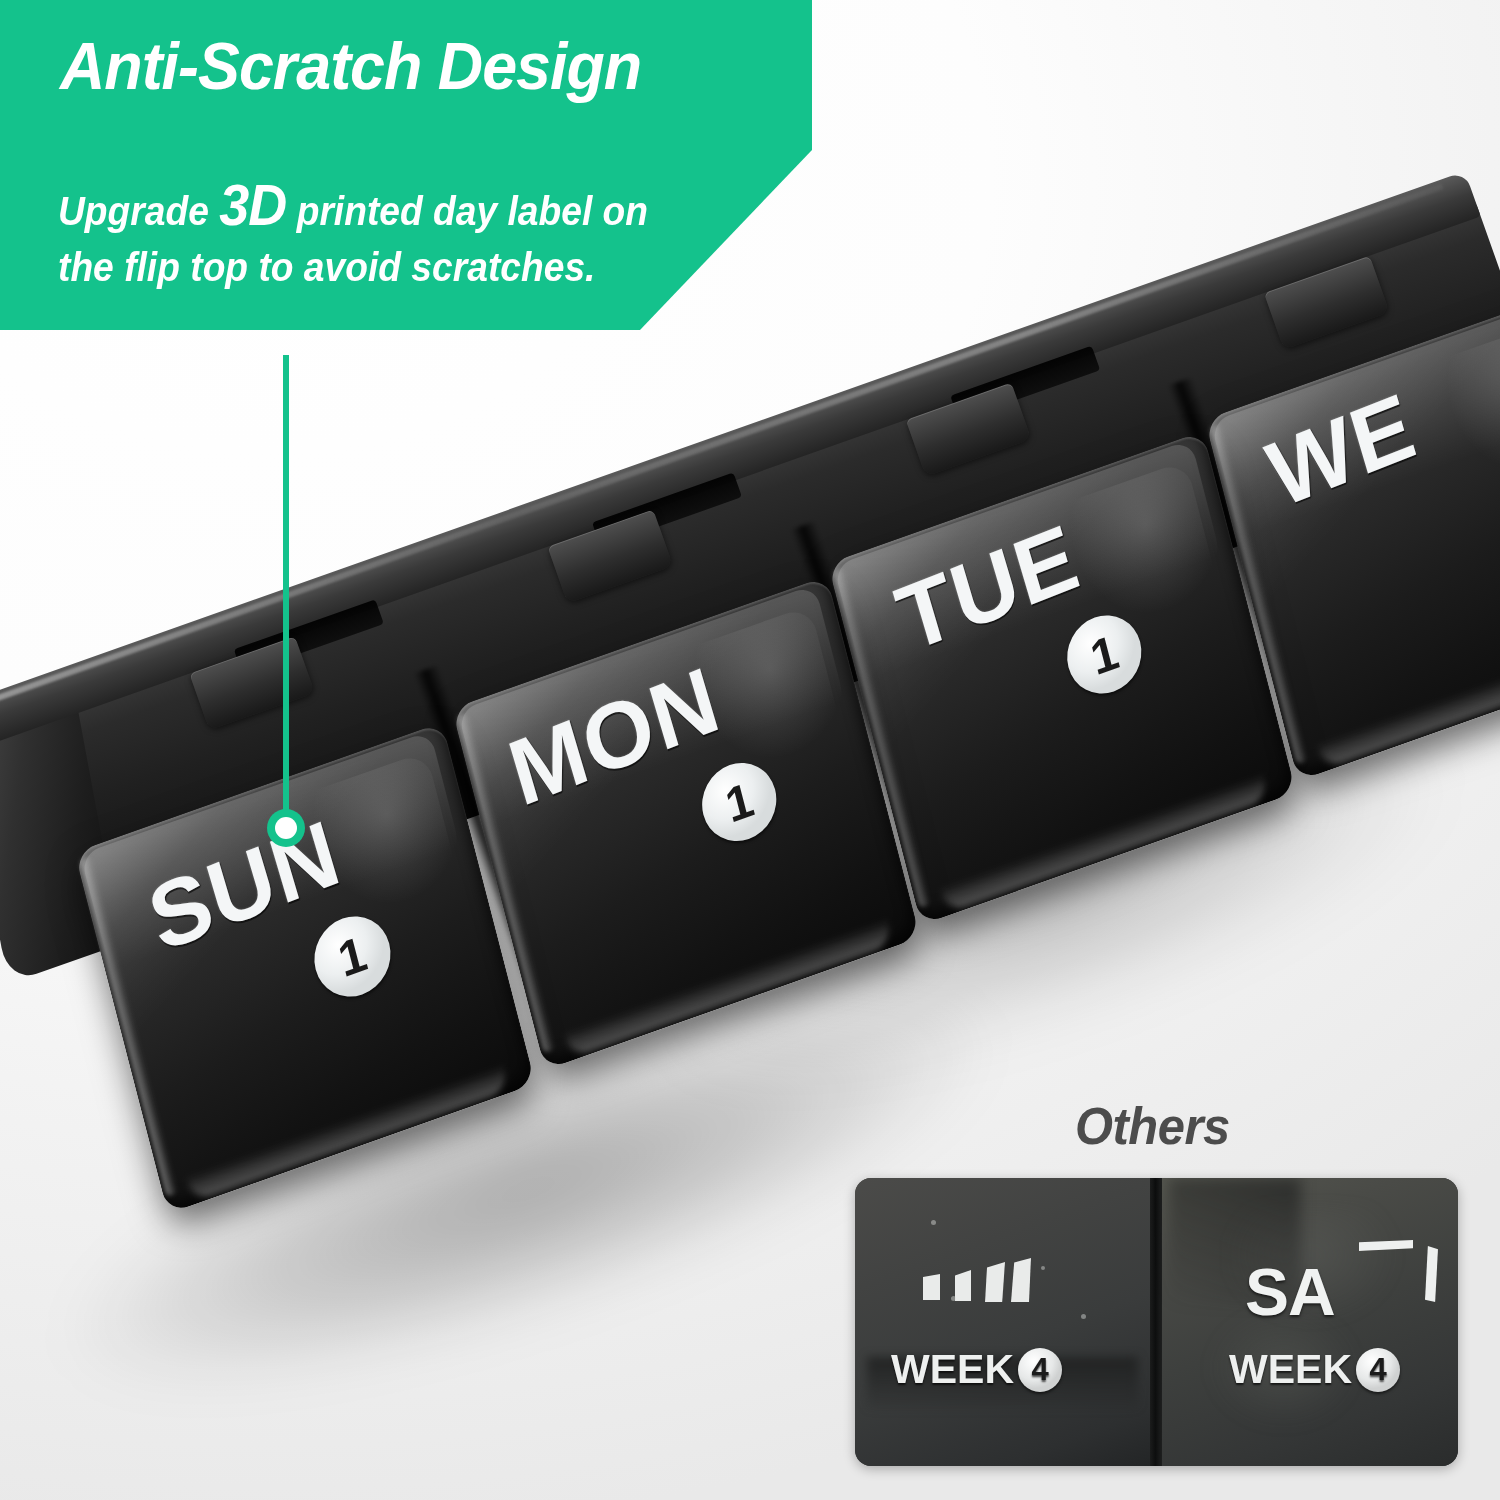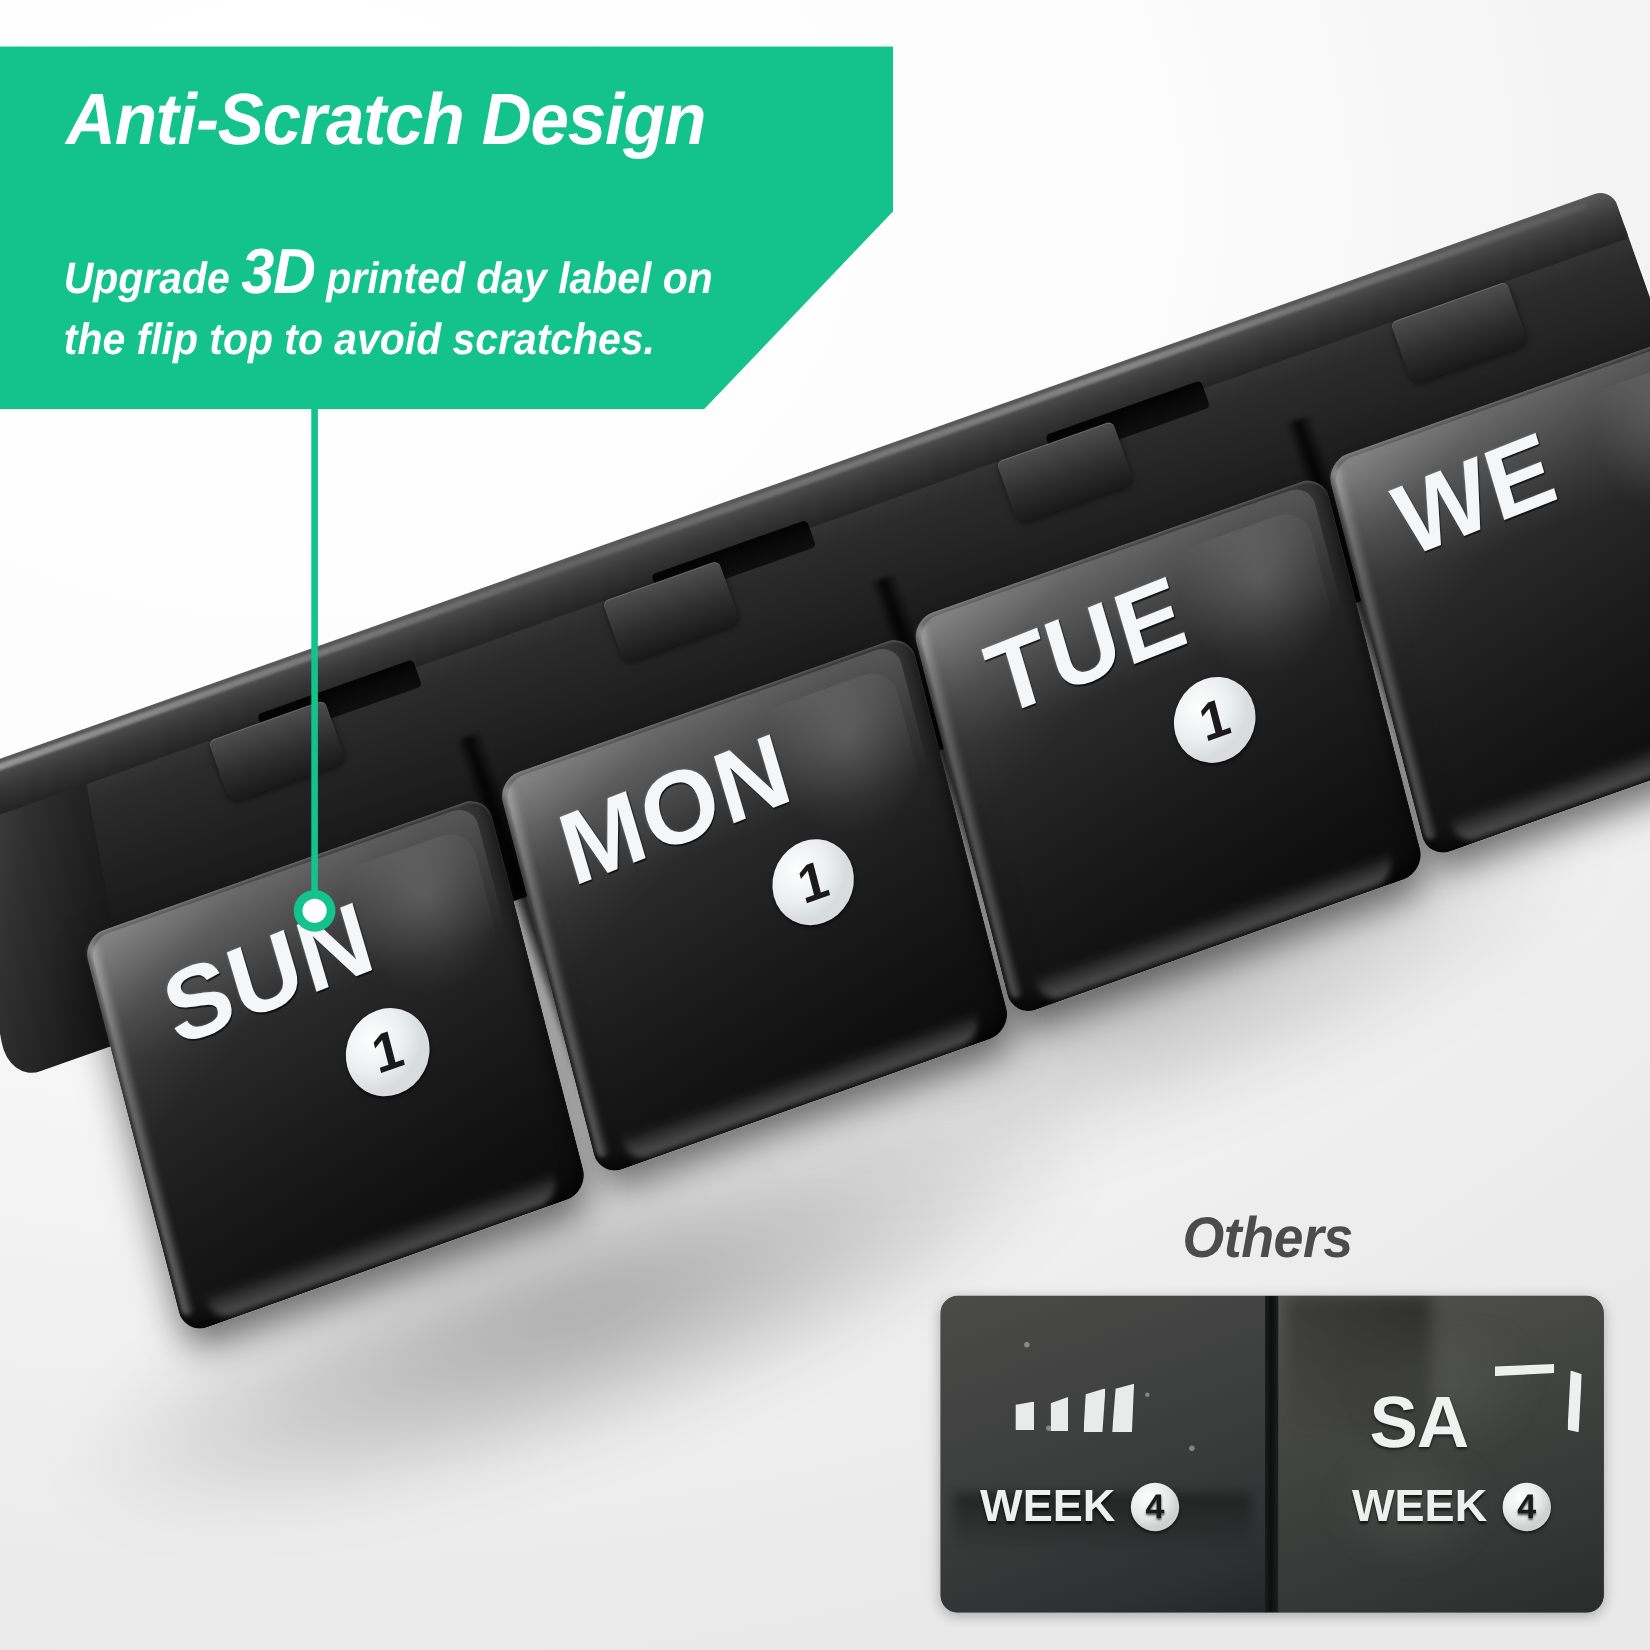--- a/index.html
+++ b/index.html
@@ -233,21 +233,21 @@
     background:linear-gradient(180deg,rgba(30,31,31,.85),rgba(38,40,40,.15)); filter:blur(5px);}
   #others-box .smear.b{ right:4%; top:10%; width:34%; height:56%;
     background:radial-gradient(60% 60% at 40% 30%, rgba(120,122,118,.22), rgba(0,0,0,0) 72%); filter:blur(8px);}
   #others-box .smear.c{ right:14%; top:46%; width:30%; height:50%;
     background:radial-gradient(55% 55% at 50% 40%, rgba(108,110,104,.28), rgba(0,0,0,0) 75%); filter:blur(9px);}
   #others-box .smear.d{ left:52%; top:0%; width:22%; height:44%;
     background:linear-gradient(200deg,rgba(20,21,21,.55),rgba(0,0,0,0)); filter:blur(7px);}
 
   .weekrow{
     position:absolute;
-    display:flex; align-items:center; gap:10px;
+    display:flex; align-items:center; gap:0;
     color:#eef0ef; font-weight:700; font-size:41px;
     letter-spacing:0px;
     text-shadow:0 2px 2px rgba(0,0,0,.65);
     text-align:right;
   }
   .weeknum{
     width:44px; height:44px; border-radius:50%;
     background:radial-gradient(62% 62% at 36% 30%, #ffffff, #e6e8e8 70%, #cfd1d1 100%);
     color:#1b1b1b; font-size:31px; font-weight:700;
     display:flex; align-items:center; justify-content:center;
@@ -328,21 +328,21 @@
 
     <div class="lid" id="lid-sun">
       <div class="specular"></div>
       <div class="bottomgloss"></div>
       <div class="daytext">SUN</div>
       <div class="numcircle">1</div>
     </div>
 
   </div>
 
-  <div id="banner" style="background: rgb(20, 194, 140); margin-top: 42px;">
+  <div id="banner" style="background: rgb(20, 194, 140);">
     <div class="btitle">Anti-Scratch Design</div>
     <div class="bsub">
       <span>Upgrade </span><span class="big">3D</span><span> printed day label on</span><br>
       <span>the flip top to avoid scratches.</span>
     </div>
   </div>
 
   <svg id="leader" viewBox="0 0 1500 1500">
     <line x1="286" y1="355" x2="286" y2="818" stroke="#14c28c" stroke-width="6"></line>
     <circle cx="286" cy="828" r="19" fill="#14c28c"></circle>

